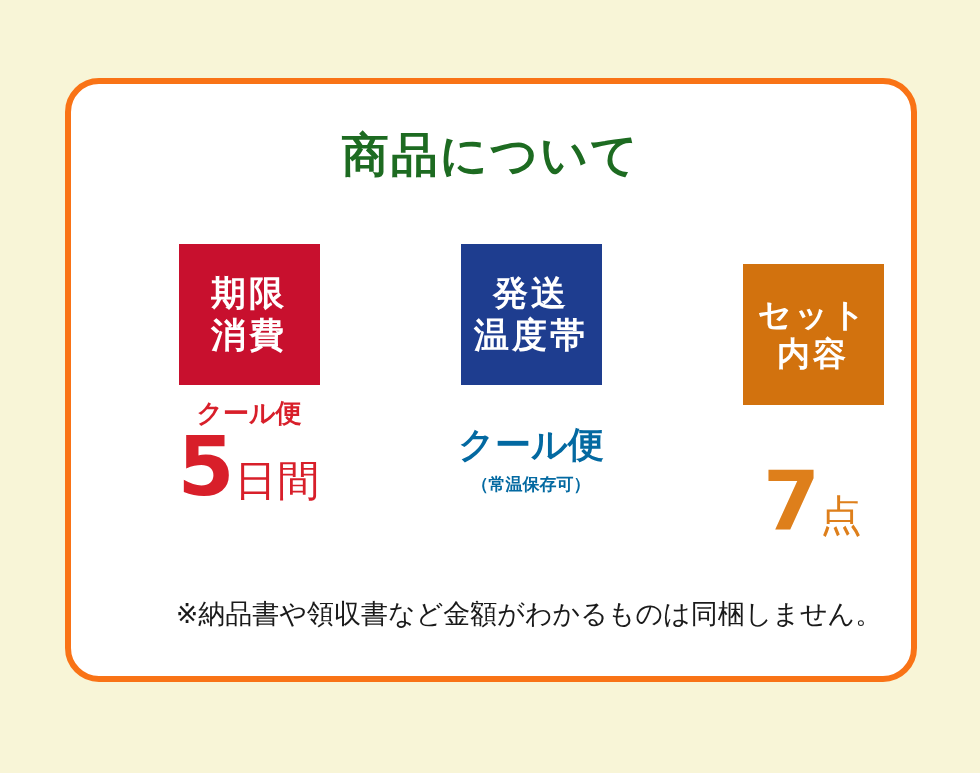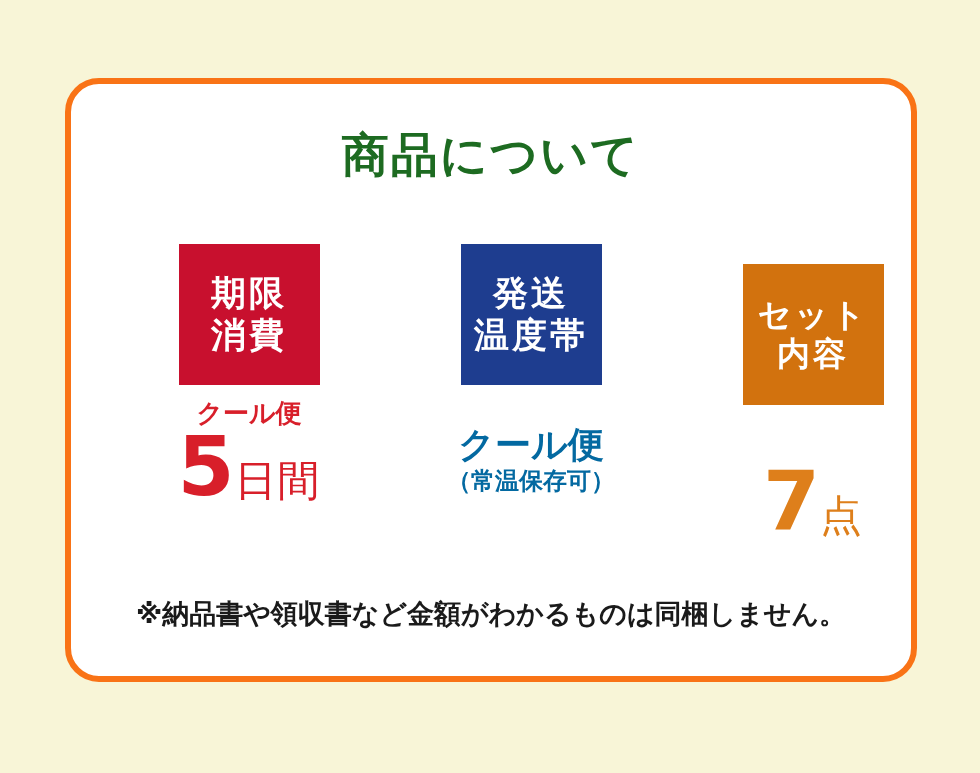--- a/index.html
+++ b/index.html
@@ -121,40 +121,42 @@
   .blue-text   { color: #0369a1; }
   .orange-text { color: #de7f1b; }
 
   .mid-main {
     font-size: 36px;
     font-weight: bold;
     line-height: 1.1;
     white-space: nowrap;
   }
   .mid-sub {
-    font-size: 24px;
-    font-weight: bold;
+    font-size: 17px;
+    font-weight: bold;
+    margin-top: 8px;
     white-space: nowrap;
   }
 
   .spacer-1 { height: 26px; }
   .spacer-2 { height: 44px; }
 
   
   .note {
     position: absolute;
     left: 0;
     top: 512px;
     width: 100%;
     text-align: center;
     color: #1a1a1a;
     font-size: 27px;
-    font-weight: bold;
+    font-weight: normal;
     letter-spacing: 0px;
     white-space: nowrap;
+    padding-left: 38px;
   }
 </style>
 </head>
 <body>
 
 <div id="stage">
 
   <div class="card">
 
     <div class="card-title">商品について</div>

